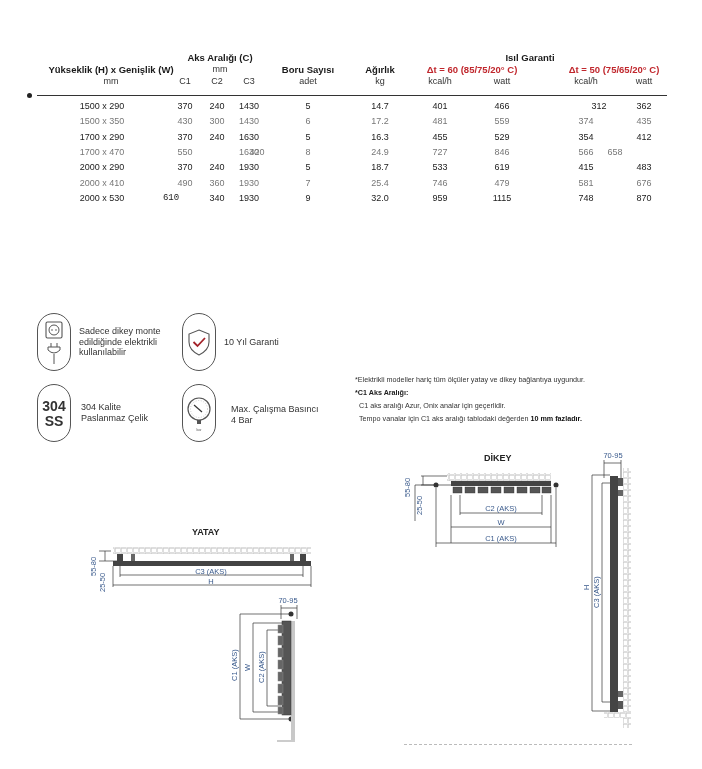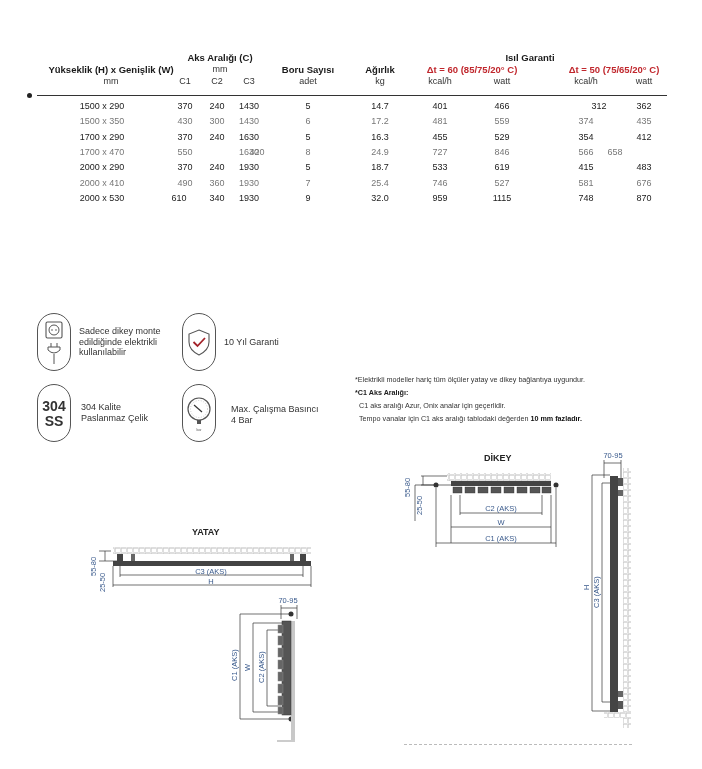--- a/index.html
+++ b/index.html
@@ -110,27 +110,27 @@
       <div class="cell" style="left: 629px; width: 30px; top: 162.2px;">483</div>
     </div>
     <div class="row-light">
       <div class="cell" style="left: 52px; width: 100px; top: 177.5px;">2000 x 410</div>
       <div class="cell" style="left: 174px; width: 22px; top: 177.5px;">490</div>
       <div class="cell" style="left: 206px; width: 22px; top: 177.5px;">360</div>
       <div class="cell" style="left: 236px; width: 26px; top: 177.5px;">1930</div>
       <div class="cell" style="left: 298px; width: 20px; top: 177.5px;">7</div>
       <div class="cell" style="left: 366px; width: 28px; top: 177.5px;">25.4</div>
       <div class="cell" style="left: 425px; width: 30px; top: 177.5px;">746</div>
-      <div class="cell" style="left: 487px; width: 30px; top: 177.5px;">527</div>
+      <div class="cell" style="left: 487px; width: 30px; top: 177.5px;">479</div>
       <div class="cell" style="left: 571px; width: 30px; top: 177.5px;">581</div>
       <div class="cell" style="left: 629px; width: 30px; top: 177.5px;">676</div>
     </div>
     <div class="row-dark">
       <div class="cell" style="left: 52px; width: 100px; top: 192.8px;">2000 x 530</div>
-      <div class="cell" style="left: 168px; width: 22px; top: 192.8px;">610</div>
+      <div class="cell" style="left: 160px; width: 22px; top: 192.8px; font-family: Liberation Mono, monospace;">610</div>
       <div class="cell" style="left: 206px; width: 22px; top: 192.8px;">340</div>
       <div class="cell" style="left: 236px; width: 26px; top: 192.8px;">1930</div>
       <div class="cell" style="left: 298px; width: 20px; top: 192.8px;">9</div>
       <div class="cell" style="left: 366px; width: 28px; top: 192.8px;">32.0</div>
       <div class="cell" style="left: 425px; width: 30px; top: 192.8px;">959</div>
       <div class="cell" style="left: 487px; width: 30px; top: 192.8px;">1115</div>
       <div class="cell" style="left: 571px; width: 30px; top: 192.8px;">748</div>
       <div class="cell" style="left: 629px; width: 30px; top: 192.8px;">870</div>
     </div>
   </div>

